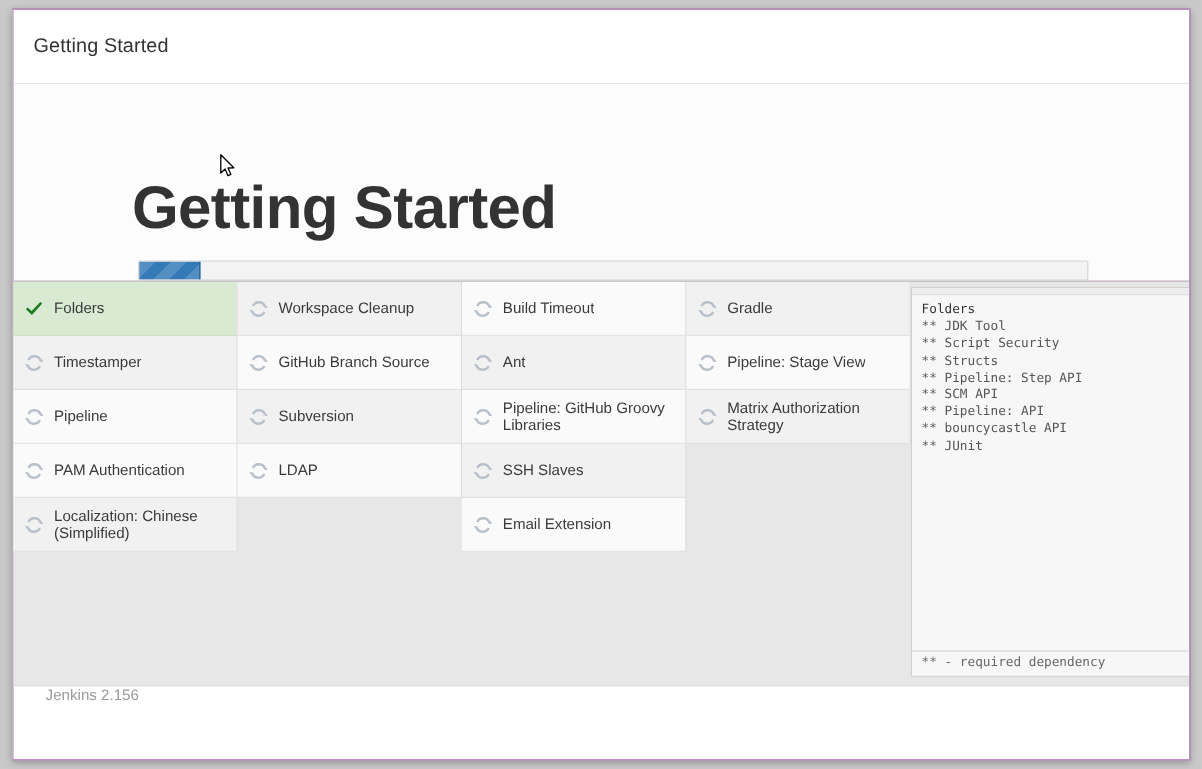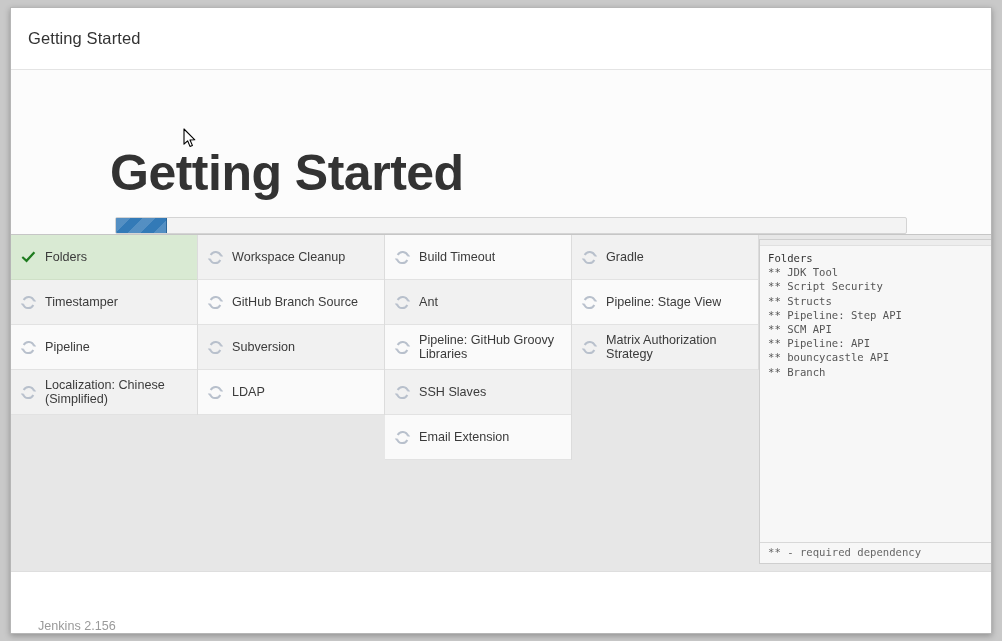--- a/index.html
+++ b/index.html
@@ -170,21 +170,21 @@
     padding: 3px 0 0 8px;
     white-space: pre;
   }
 
   
   .wizard-footer {
     flex: 0 0 62px;
     background: #ffffff;
     border-top: 1px solid #dedede;
     display: flex;
-    align-items: flex-end;
+    align-items: flex-start;
     padding-left: 27px;
   }
   .footer-version {
     font-size: 12.6px;
     color: #9a9a9a;
   }
 
   
   #mouse-cursor {
     position: absolute;
@@ -241,20 +241,33 @@
                 <g fill="none" stroke="#b8c0cc" stroke-width="2">
                   <path d="M3.1,10.2 A5.5,5.5 0 0 0 13.3,11.0"></path>
                   <path d="M13.9,6.8 A5.5,5.5 0 0 0 3.7,6.0"></path>
                 </g>
                 <path d="M13.3,7.4 L14.6,5.2 L16.2,7.6 Z" fill="#b8c0cc"></path>
                 <path d="M3.7,9.6 L2.4,11.8 L0.8,9.4 Z" fill="#b8c0cc"></path>
               </svg>
             </span>
             <span class="plugin-label">Pipeline</span>
           </div>
+          <div class="plugin-cell">
+            <span class="ic">
+              <svg viewBox="0 0 17 17">
+                <g fill="none" stroke="#b8c0cc" stroke-width="2">
+                  <path d="M3.1,10.2 A5.5,5.5 0 0 0 13.3,11.0"></path>
+                  <path d="M13.9,6.8 A5.5,5.5 0 0 0 3.7,6.0"></path>
+                </g>
+                <path d="M13.3,7.4 L14.6,5.2 L16.2,7.6 Z" fill="#b8c0cc"></path>
+                <path d="M3.7,9.6 L2.4,11.8 L0.8,9.4 Z" fill="#b8c0cc"></path>
+              </svg>
+            </span>
+            <span class="plugin-label">PAM Authentication</span>
+          </div>
           <div class="plugin-cell alt">
             <span class="ic">
               <svg viewBox="0 0 17 17">
                 <g fill="none" stroke="#b8c0cc" stroke-width="2">
                   <path d="M3.1,10.2 A5.5,5.5 0 0 0 13.3,11.0"></path>
                   <path d="M13.9,6.8 A5.5,5.5 0 0 0 3.7,6.0"></path>
                 </g>
                 <path d="M13.3,7.4 L14.6,5.2 L16.2,7.6 Z" fill="#b8c0cc"></path>
                 <path d="M3.7,9.6 L2.4,11.8 L0.8,9.4 Z" fill="#b8c0cc"></path>
               </svg>
@@ -421,21 +434,21 @@
                 <path d="M3.7,9.6 L2.4,11.8 L0.8,9.4 Z" fill="#b8c0cc"></path>
               </svg>
             </span>
             <span class="plugin-label">Matrix Authorization Strategy</span>
           </div>
         </div>
       </div>
 
     <div class="log-panel">
       <div class="log-head"></div>
-      <div class="log-lines" id="log-lines"><div class="log-title">Folders</div><div>** JDK Tool</div><div>** Script Security</div><div>** Structs</div><div>** Pipeline: Step API</div><div>** SCM API</div><div>** Pipeline: API</div><div>** bouncycastle API</div><div>** Branch</div></div>
+      <div class="log-lines" id="log-lines"><div class="log-title">Folders</div><div>** JDK Tool</div><div>** Script Security</div><div>** Structs</div><div>** Pipeline: Step API</div><div>** SCM API</div><div>** Pipeline: API</div><div>** bouncycastle API</div><div>** JUnit</div></div>
       <div class="log-foot">** - required dependency</div>
     </div>
 
   </div>
 
   <div class="wizard-footer">
     <div class="footer-version">Jenkins 2.156</div>
   </div>
 
   <svg id="mouse-cursor" viewBox="0 0 13 20">

